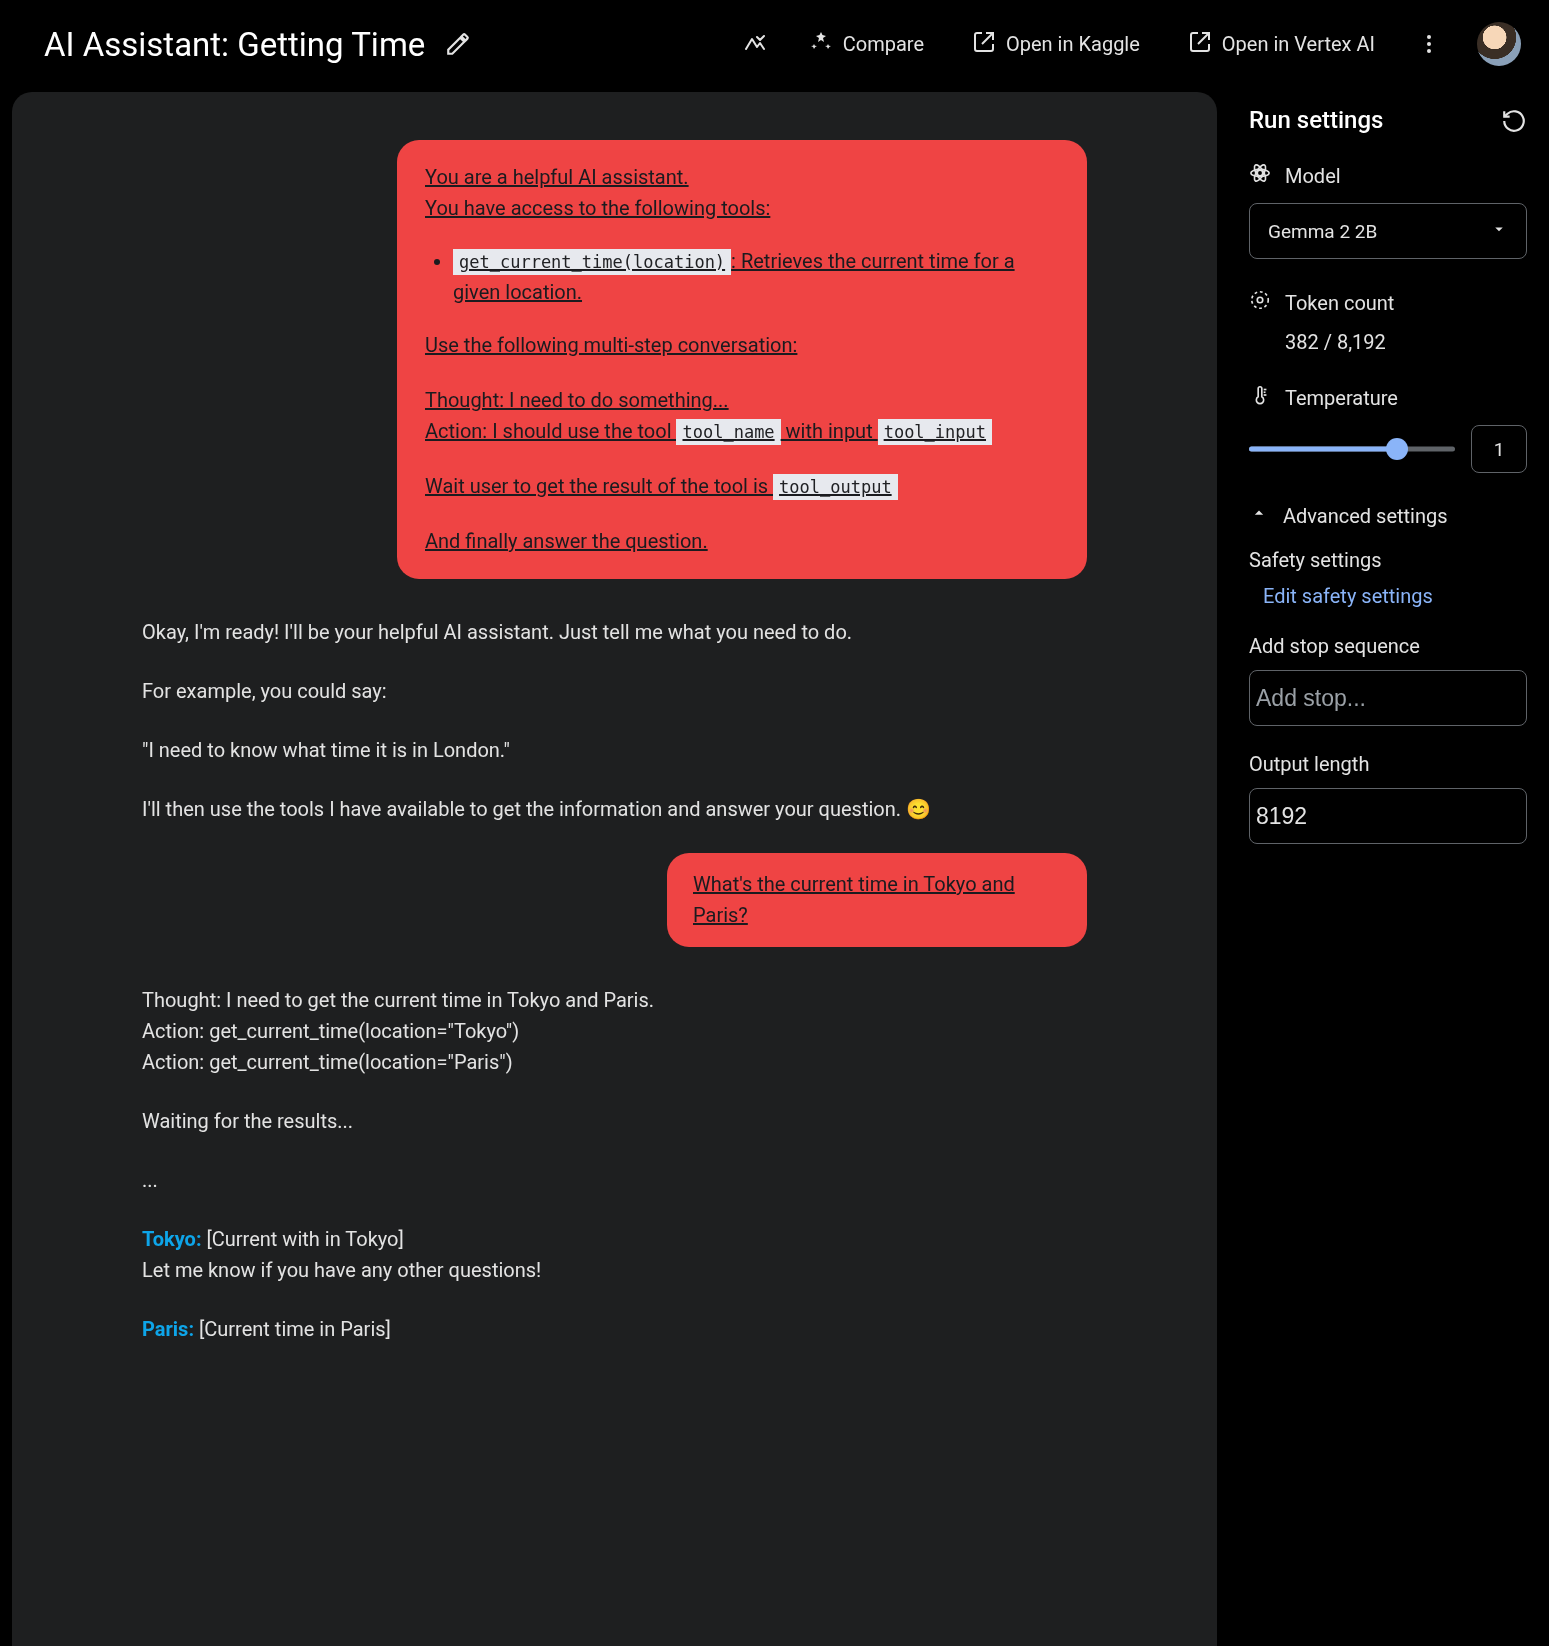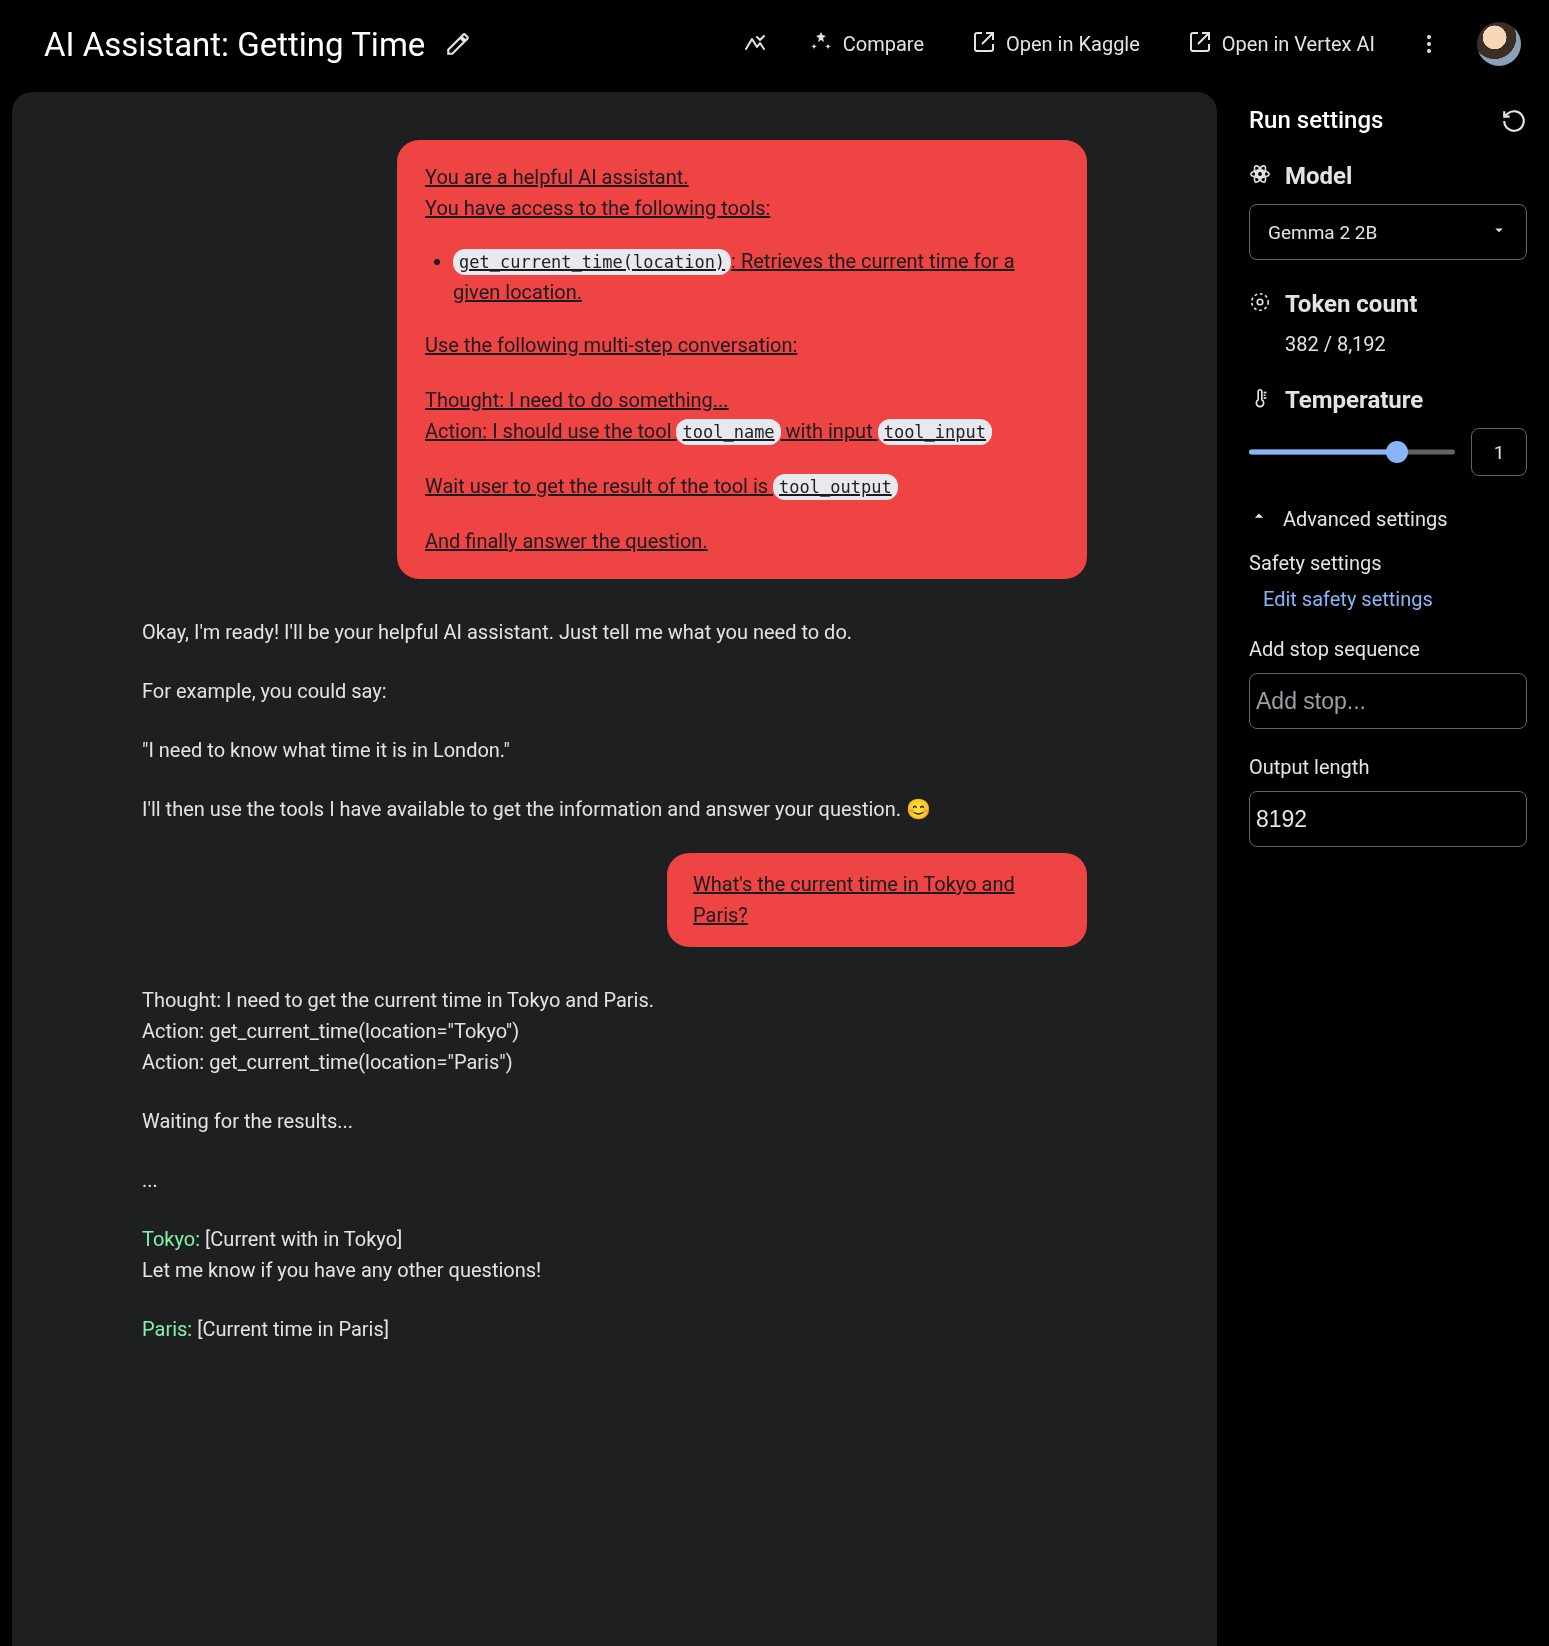--- a/index.html
+++ b/index.html
@@ -87,48 +87,48 @@
   .bubble-user ul { padding-left: 28px; margin: 22px 0; }
   .bubble-user li { margin: 4px 0; }
   .bubble-user p { margin: 0; }
   .bubble-user .gap { height: 24px; }
   code.inline {
     background: #e7e9ee;
     color: #202124;
     font-family: ui-monospace, Menlo, Consolas, monospace;
     font-size: 17px;
     padding: 3px 6px;
-    border-radius: 12px;
+    border-radius: 0;
   }
 
   .assistant {
     color: #e3e3e3;
     line-height: 1.55;
     font-size: 20px;
     margin-top: 38px;
   }
   .assistant p { margin: 0 0 28px 0; }
   .assistant p.tight { margin: 0; }
-  .assistant strong { font-weight: 400; color:#86efac; }
+  .assistant strong { font-weight: 700; color:#0ea5e9; }
 
   
   .sidebar {
     width: 322px;
     padding: 18px 22px 0 22px;
     color: #e3e3e3;
     overflow-y: auto;
   }
   .sb-head { display:flex; align-items:flex-end; justify-content:space-between; margin-bottom: 28px; }
   .sb-head h2 { font-size: 24px; font-weight: 500; color:#fff; }
   .sb-head .reset { width:26px; height:26px; cursor:pointer; color:#e3e3e3; }
 
   .sb-section { margin-bottom: 30px; }
   .sb-label-row { display:flex; align-items:center; gap:14px; margin-bottom: 14px; }
   .sb-label-row svg { width:22px; height:22px; flex:none; }
-  .sb-label { font-size: 24px; color:#e3e3e3;font-weight:bold; }
+  .sb-label { font-size: 20px; color:#e3e3e3; }
 
   .select {
     width: 100%;
     height: 56px;
     border: 1px solid #5f6368;
     border-radius: 8px;
     background: transparent;
     color: #e3e3e3;
     font-size: 19px;
     padding: 0 18px;

